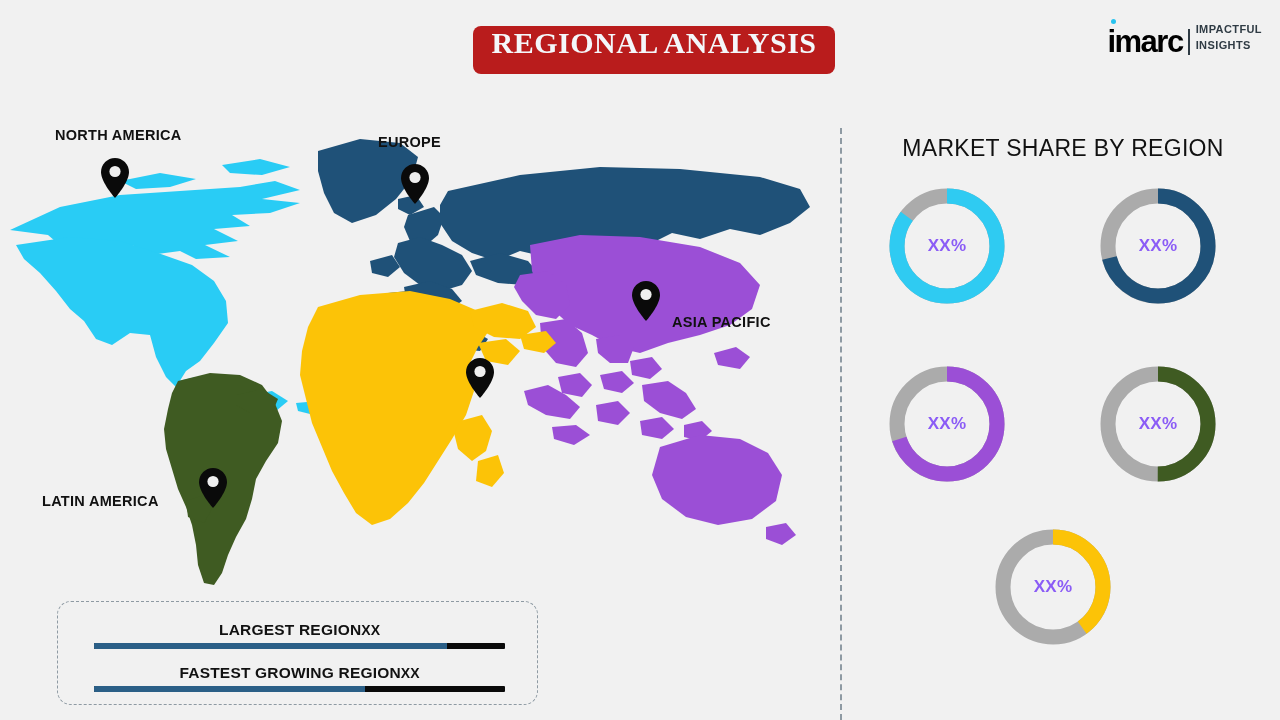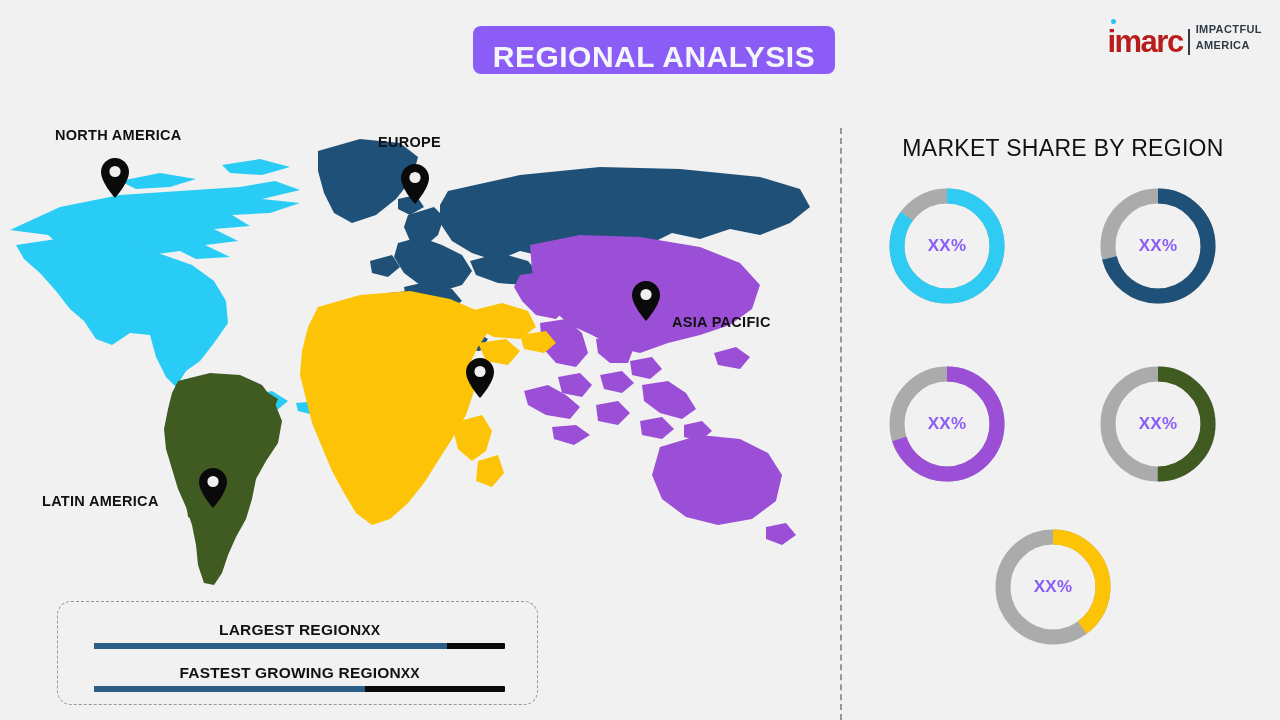--- a/index.html
+++ b/index.html
@@ -9,37 +9,37 @@
     font-family:"Liberation Sans", sans-serif;
     overflow:hidden;
     position:relative;
   }
   #stage { position:absolute; inset:0; width:1280px; height:720px; }
 
   
   .title-badge{
     position:absolute; left:473px; top:26px;
     width:362px; height:48px;
-    background:#8b5cf6;
+    background:#b91c1c;
     border-radius:8px;
-    display:flex; align-items:flex-end; justify-content:center;
+    display:flex; align-items:flex-start; justify-content:center;font-family:Liberation Serif, serif;
   }
   .title-badge span{
     color:#f4f7fa;
     font-size:30px;
     font-weight:bold;
     letter-spacing:.5px;
   }
 
   
   .logo{ position:absolute; right:18px; top:22px; display:flex; align-items:flex-end; }
   .logo-word{
     position:relative;
     font-size:31px; font-weight:bold; letter-spacing:-1.5px;
-    color:#b91c1c; line-height:.95;
+    color:#000000; line-height:.95;
   }
   .logo-dot{
     position:absolute; left:4px; top:-8px;
     width:5px;height:5px;border-radius:50%;background:#29c3ef;
   }
   .logo-bar{ width:2px; height:26px; background:#2f3b44; margin:0 6px 2px 5px; }
   .logo-sub{
     font-size:11px; font-weight:bold; color:#2f3b44;
     letter-spacing:.4px; line-height:1.45; padding-bottom:3px;
   }
@@ -126,21 +126,21 @@
   </div>
 
   <div class="logo">
     <div class="logo-word">
       <span class="logo-dot"></span>
       <span>imarc</span>
     </div>
     <div class="logo-bar"></div>
     <div class="logo-sub">
       <div>IMPACTFUL</div>
-      <div>AMERICA</div>
+      <div>INSIGHTS</div>
     </div>
   </div>
 
   <div class="divider"></div>
 
   <div class="map-wrap">
     <svg viewBox="0 0 820 490" preserveAspectRatio="none" aria-hidden="true">
       <g>
         <path fill="#29CCF5" d="M10 135 L60 112 L120 100 L180 96 L240 92 L275 86 L300 95 L262 104 L300 108 L270 118 L232 120 L250 131 L214 134 L238 146 L205 150 L230 162 L196 164 L180 156 L150 160 L132 150 L100 156 L88 146 L62 152 L48 140 Z"></path>
         <path fill="#29CCF5" d="M16 150 L70 142 L120 146 L158 158 L192 170 L214 186 L226 206 L228 228 L214 248 L200 266 L186 276 L176 292 L166 282 L156 262 L150 240 L130 238 L112 250 L96 244 L84 226 L70 214 L56 196 L40 178 L24 164 Z"></path>

